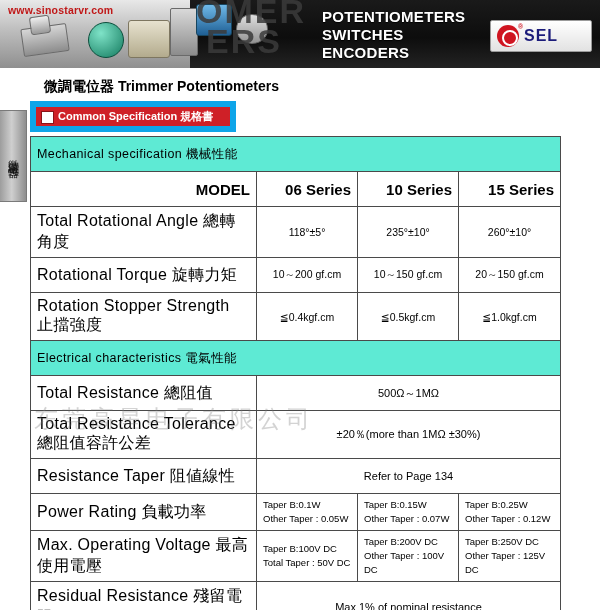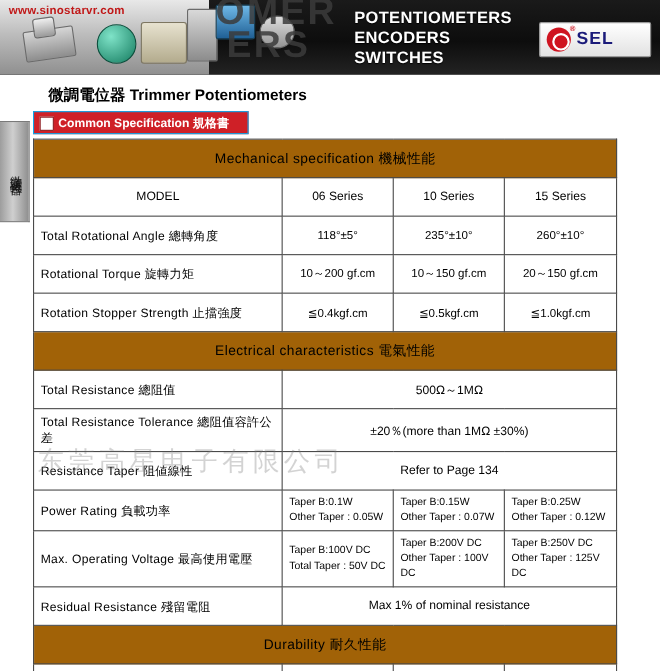--- a/index.html
+++ b/index.html
@@ -74,44 +74,44 @@
   .side-tab span{
     writing-mode:vertical-rl;font-size:11px;letter-spacing:2px;color:#111;
   }
 
   
   .doc{position:absolute;left:30px;top:72px;width:560px;}
   .doc-title{font-size:14px;font-weight:bold;margin:6px 0 5px 14px;}
   .common-spec{
     display:inline-block;background:#cf2027;color:#fff;
     font-size:11px;font-weight:bold;padding:2px 0 2px 22px;
-    width:172px;border:1px solid #0ea5e9;position:relative;
+    width:172px;border:6px solid #0ea5e9;position:relative;
   }
   .common-spec:before{
     content:"";position:absolute;left:5px;top:4px;width:11px;height:11px;
     background:#ffffff;border:1px solid #8b1318;
   }
 
   
   table.spec{
     border-collapse:collapse;width:530px;margin-top:4px;
     table-layout:fixed;
   }
   table.spec td{
     border:1px solid #4a4a4a;
     padding:4px 6px;height:26px;vertical-align:middle;
   }
   .sec-head{
-    background:#a16207;text-align:center;font-size:12.5px;
+    background:#5eead4;font-size:12.5px;
     letter-spacing:.4px;color:#000;height:20px;
   }
-  .col-label{width:226px;font-size:11px;padding-left:10px;letter-spacing:.3px;}
+  .col-label{width:226px;font-size:16px;padding-left:10px;letter-spacing:.3px;}
   .col-v{width:101px;text-align:center;font-size:10.5px;}
   .center{text-align:center;}
-  .model-row td{text-align:center;font-size:11px;height:24px;}
+  .model-row td{text-align:right;font-size:15px;height:24px;font-weight:bold;}
   .two-line{line-height:14px;font-size:9.5px;text-align:left;padding-left:6px;}
   .two-line .ln{display:block;}
 
   
   .watermark{
     position:absolute;left:34px;top:392px;width:540px;
     font-size:24px;font-weight:normal;color:rgba(120,120,120,.33);
     letter-spacing:4px;pointer-events:none;white-space:nowrap;margin-top:11px;
   }
 </style>
@@ -130,22 +130,22 @@
   <div class="pot body5"></div>
   <div class="pot body6"></div>
 
   <div class="ghost">
     <div>OMER</div>
     <div class="l2">ERS</div>
   </div>
 
   <div class="banner-titles">
     <div>POTENTIOMETERS</div>
+    <div>SWITCHES</div>
     <div>ENCODERS</div>
-    <div>SWITCHES</div>
   </div>
 
   <div class="sel-box">
     <div class="sel-logo"></div>
     <div class="sel-text">SEL</div>
     <div class="sel-reg">®</div>
   </div>
 </div>
 
 <div class="side-tab">

